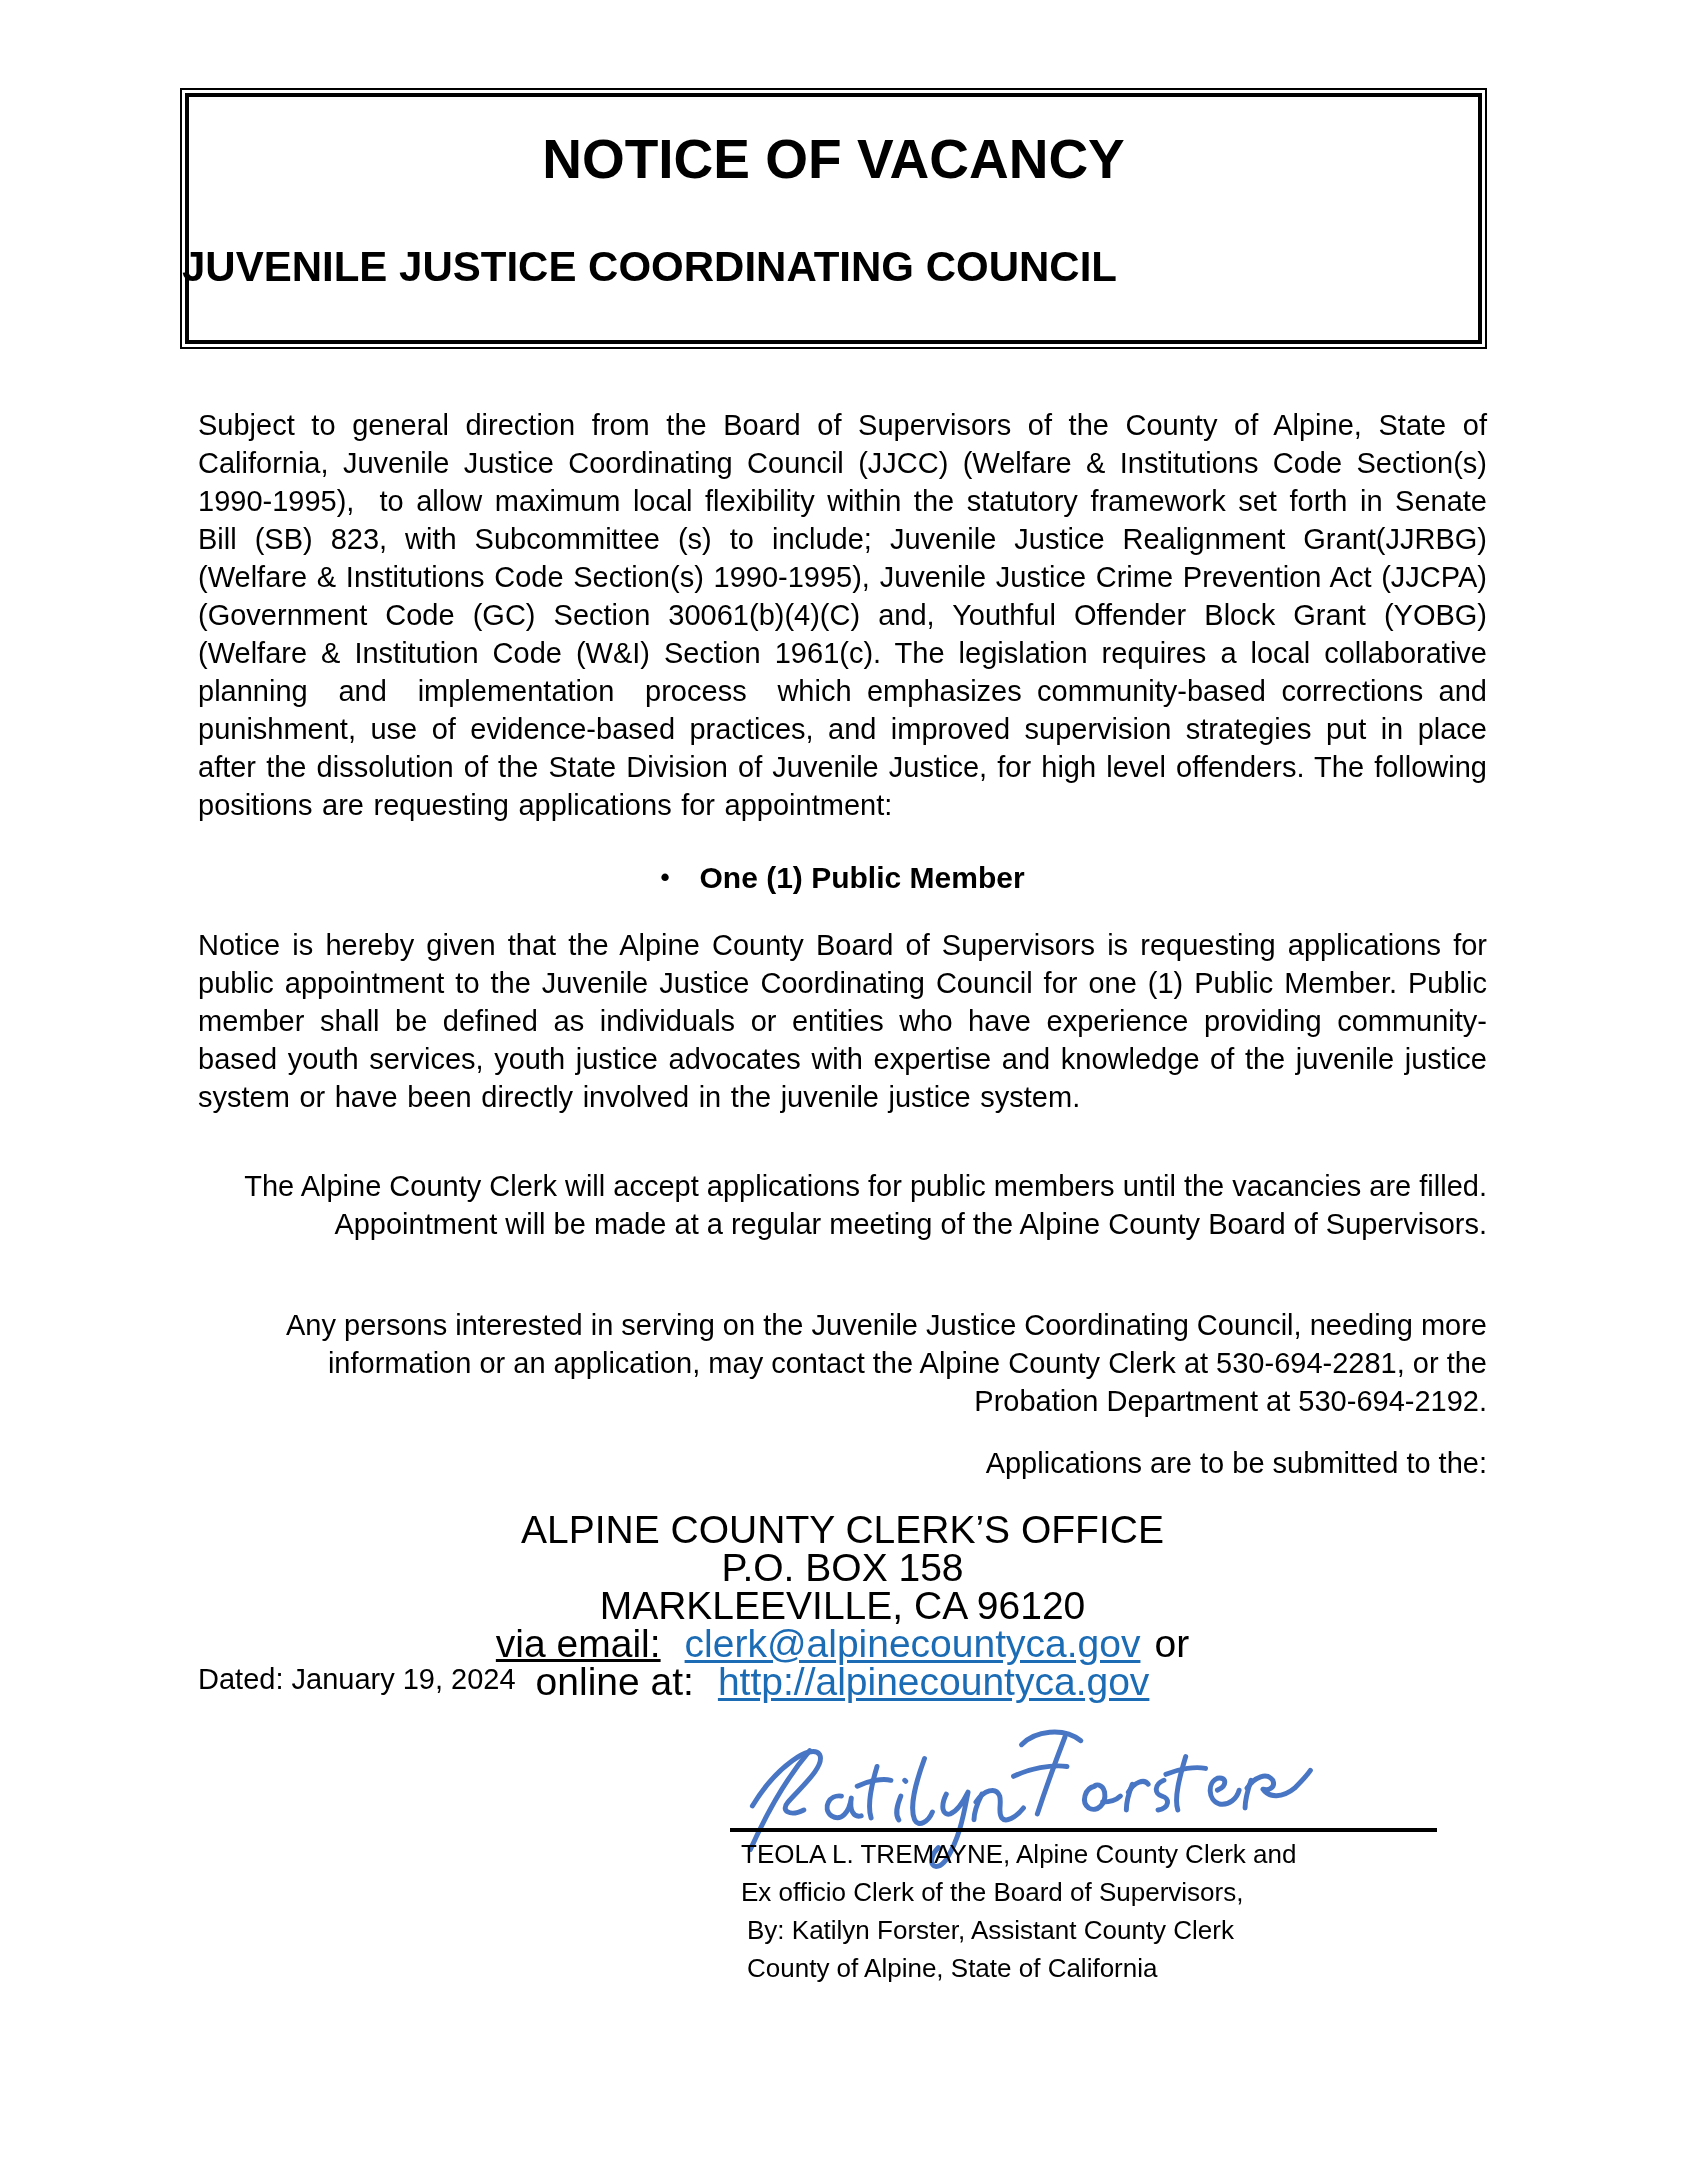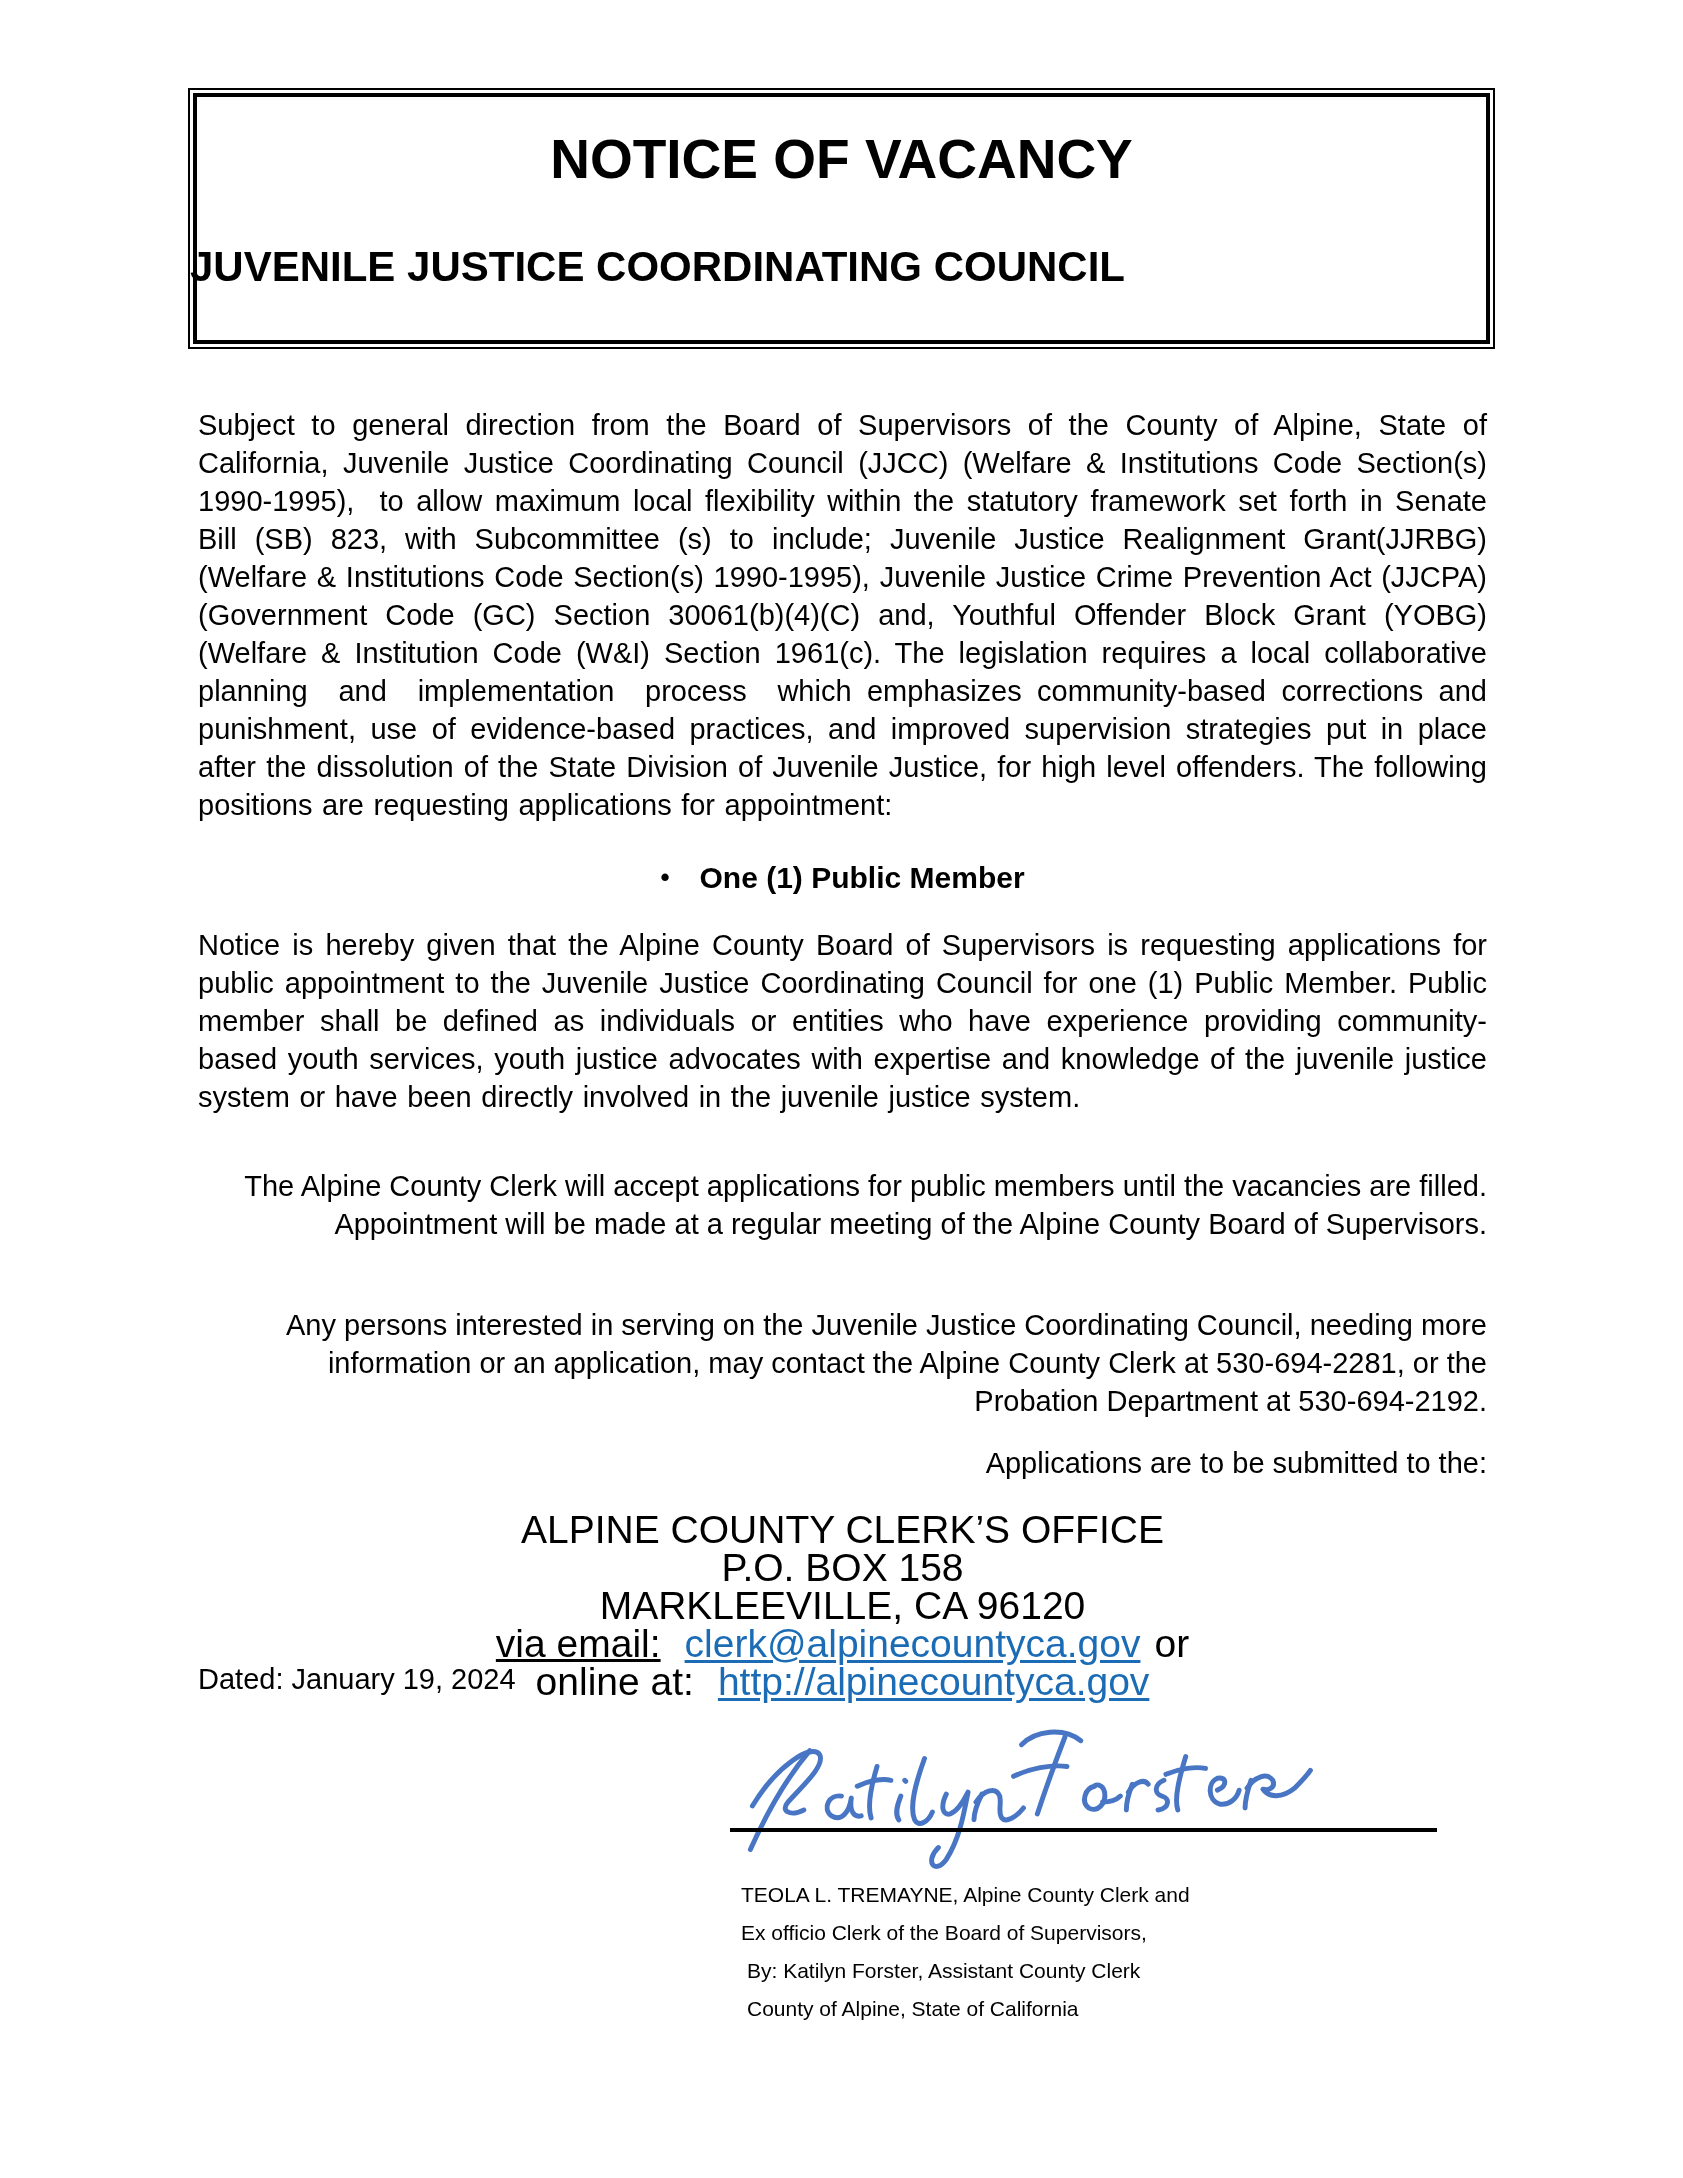--- a/index.html
+++ b/index.html
@@ -7,21 +7,21 @@
     position:relative;
     width:1683px;height:2178px;
     background:#ffffff;
     font-family:"Liberation Sans", sans-serif;
     color:#000000;
     overflow:hidden;
     margin:0 auto;
   }
   
   .notice-box{
-    position:absolute;left:188px;top:88px;width:1307px;height:261px;
+    position:absolute;left:180px;top:88px;width:1307px;height:261px;
     border:2px solid #000;box-sizing:border-box;
   }
   .notice-box-inner{
     position:absolute;top:3px;left:3px;right:3px;bottom:3px;
     border:4px solid #000;
   }
   .notice-title{
     position:absolute;left:0;right:0;top:38px;
     text-align:center;font-size:55px;font-weight:bold;letter-spacing:0px;
     line-height:63px;white-space:nowrap;
@@ -53,21 +53,21 @@
   a.doc-link{color:#1b6cb5;text-decoration:underline;text-underline-offset:3px;cursor:pointer;margin-left:14px;}
   .or-suffix{margin-left:14px;}
   .dated{
     position:absolute;left:198px;top:1660px;font-size:29px;line-height:38px;
   }
   
   .sig-svg{position:absolute;left:693px;top:1711px;width:653px;height:190px;}
   .sig-rule{position:absolute;left:730px;top:1828px;width:707px;height:4px;background:#000;}
   .sig-block{
     position:absolute;left:741px;top:1835px;
-    font-size:21px;line-height:38px;margin-top:41px;
+    font-size:26px;line-height:38px;
   }
   .sig-block .indent{padding-left:6px;}
 </style>
 </head>
 <body>
 
 <div class="page">
 
   <div class="notice-box">
     <div class="notice-box-inner"></div>

